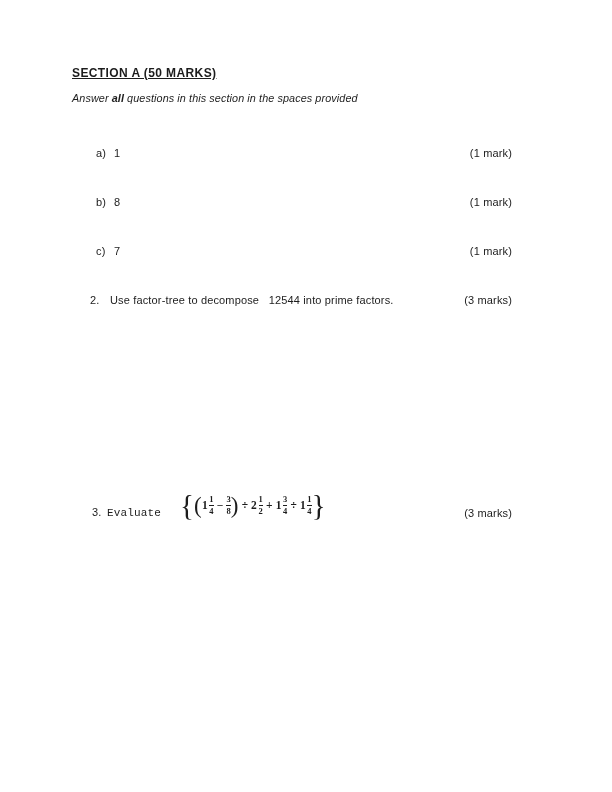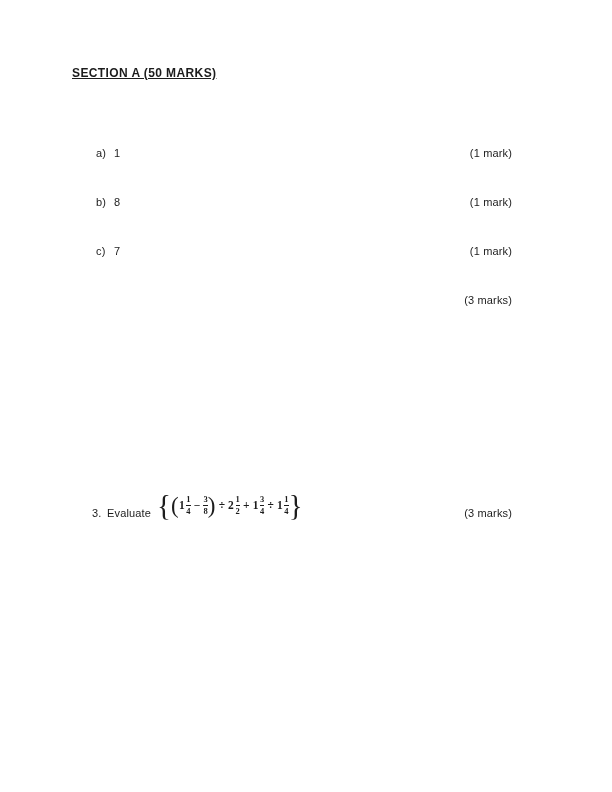--- a/index.html
+++ b/index.html
@@ -61,21 +61,21 @@
     display: flex;
     align-items: center;
     font-size: 11px;
     letter-spacing: 0.15px;
   }
   .q3row .qtexts {
     align-self: flex-end;
     margin-bottom: 4px;
   }
   .q3row .qnum3 { display: inline-block; min-width: 15px; }
-  .q3row .qlabel3 { margin-right: 6px; }
+  .q3row .qlabel3 { margin-right: 19px; font-family: Liberation Mono, monospace; }
   .mexpr {
     display: inline-flex;
     align-items: center;
     font-family: "Liberation Serif", serif;
     font-weight: 700;
     font-size: 11.5px;
     color: #1c1c1c;
   }
   .brace {
     font-size: 29px;
@@ -104,31 +104,33 @@
   .mixed { display: inline-flex; align-items: center; }
   .mixed .frac { margin-left: 1.5px; }
 </style>
 </head>
 <body>
 
 <div class="page">
 
   <div class="section-title">SECTION A (50 MARKS)</div>
 
+  <div class="instruction"><span>Answer </span><span class="b">all</span><span> questions in this section in the spaces provided</span></div>
 
 
   <div class="part" style="top:147px"><span class="plabel">a)</span><span>1</span></div>
   <div class="marks" style="top:147px">(1 mark)</div>
 
   <div class="part" style="top:196px"><span class="plabel">b)</span><span>8</span></div>
   <div class="marks" style="top:196px">(1 mark)</div>
 
   <div class="part" style="top:245px"><span class="plabel">c)</span><span>7</span></div>
   <div class="marks" style="top:245px">(1 mark)</div>
 
+  <div class="qrow" style="top:294px"><span class="qnum">2.</span><span>Use factor-tree to decompose   12544 into prime factors.</span></div>
   <div class="marks" style="top:294px">(3 marks)</div>
 
   <div class="q3row">
     <span class="qtexts"><span class="qnum3">3.</span><span class="qlabel3">Evaluate</span></span>
     <span class="mexpr">
       <span class="brace">{</span>
       <span class="paren">(</span>
       <span class="mixed">
           <span>1</span>
           <span class="frac">

